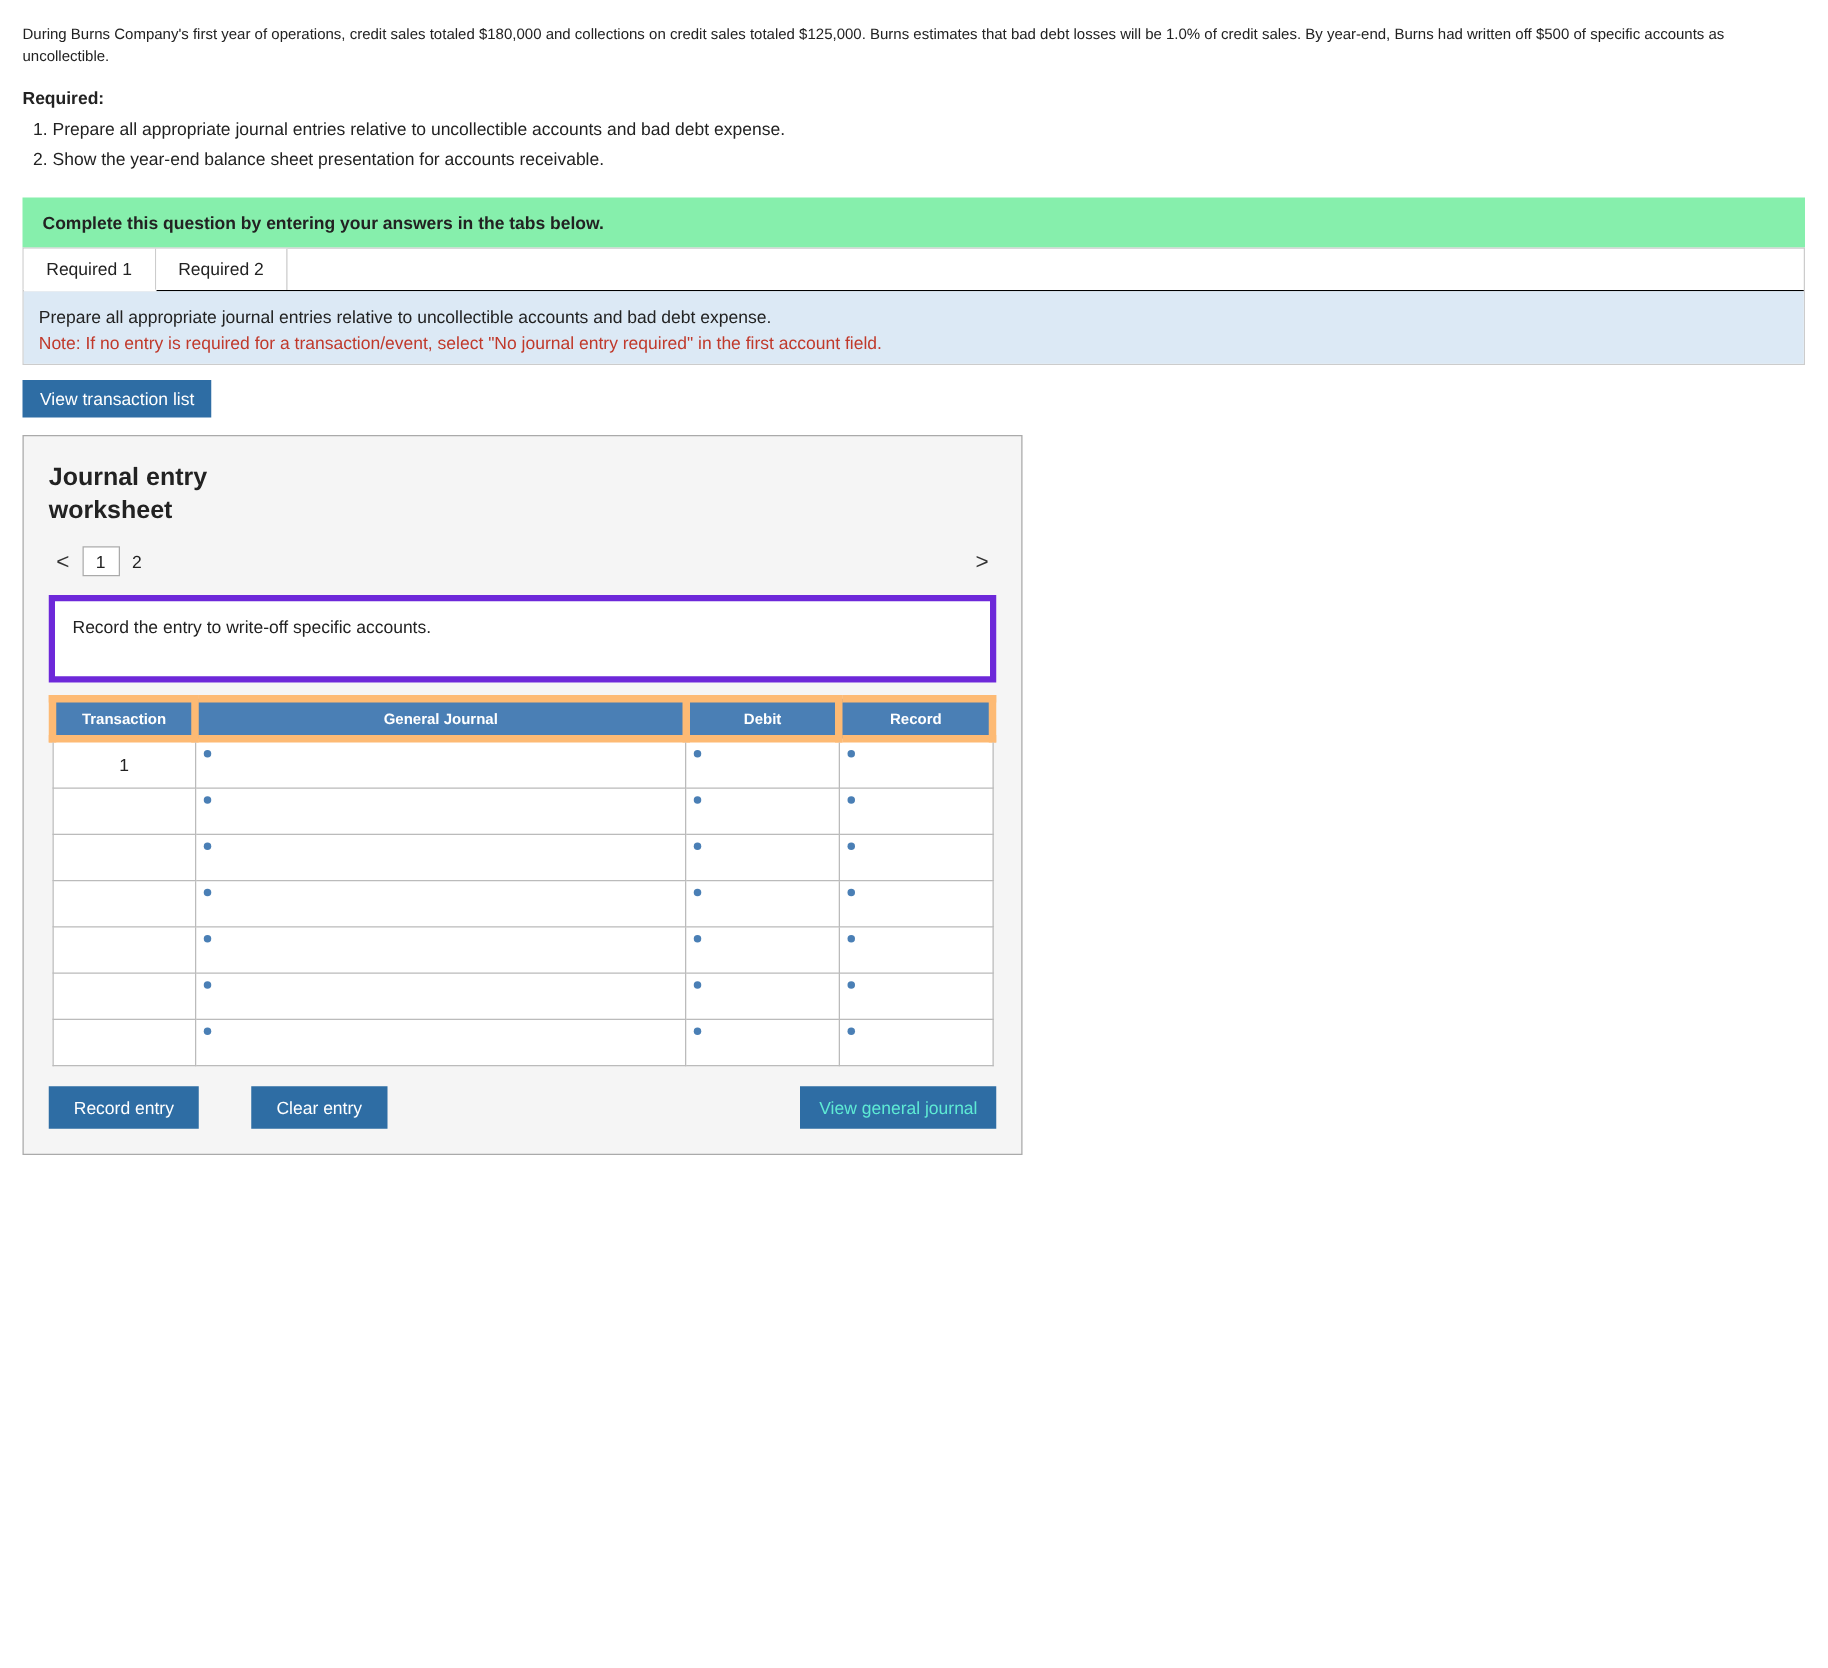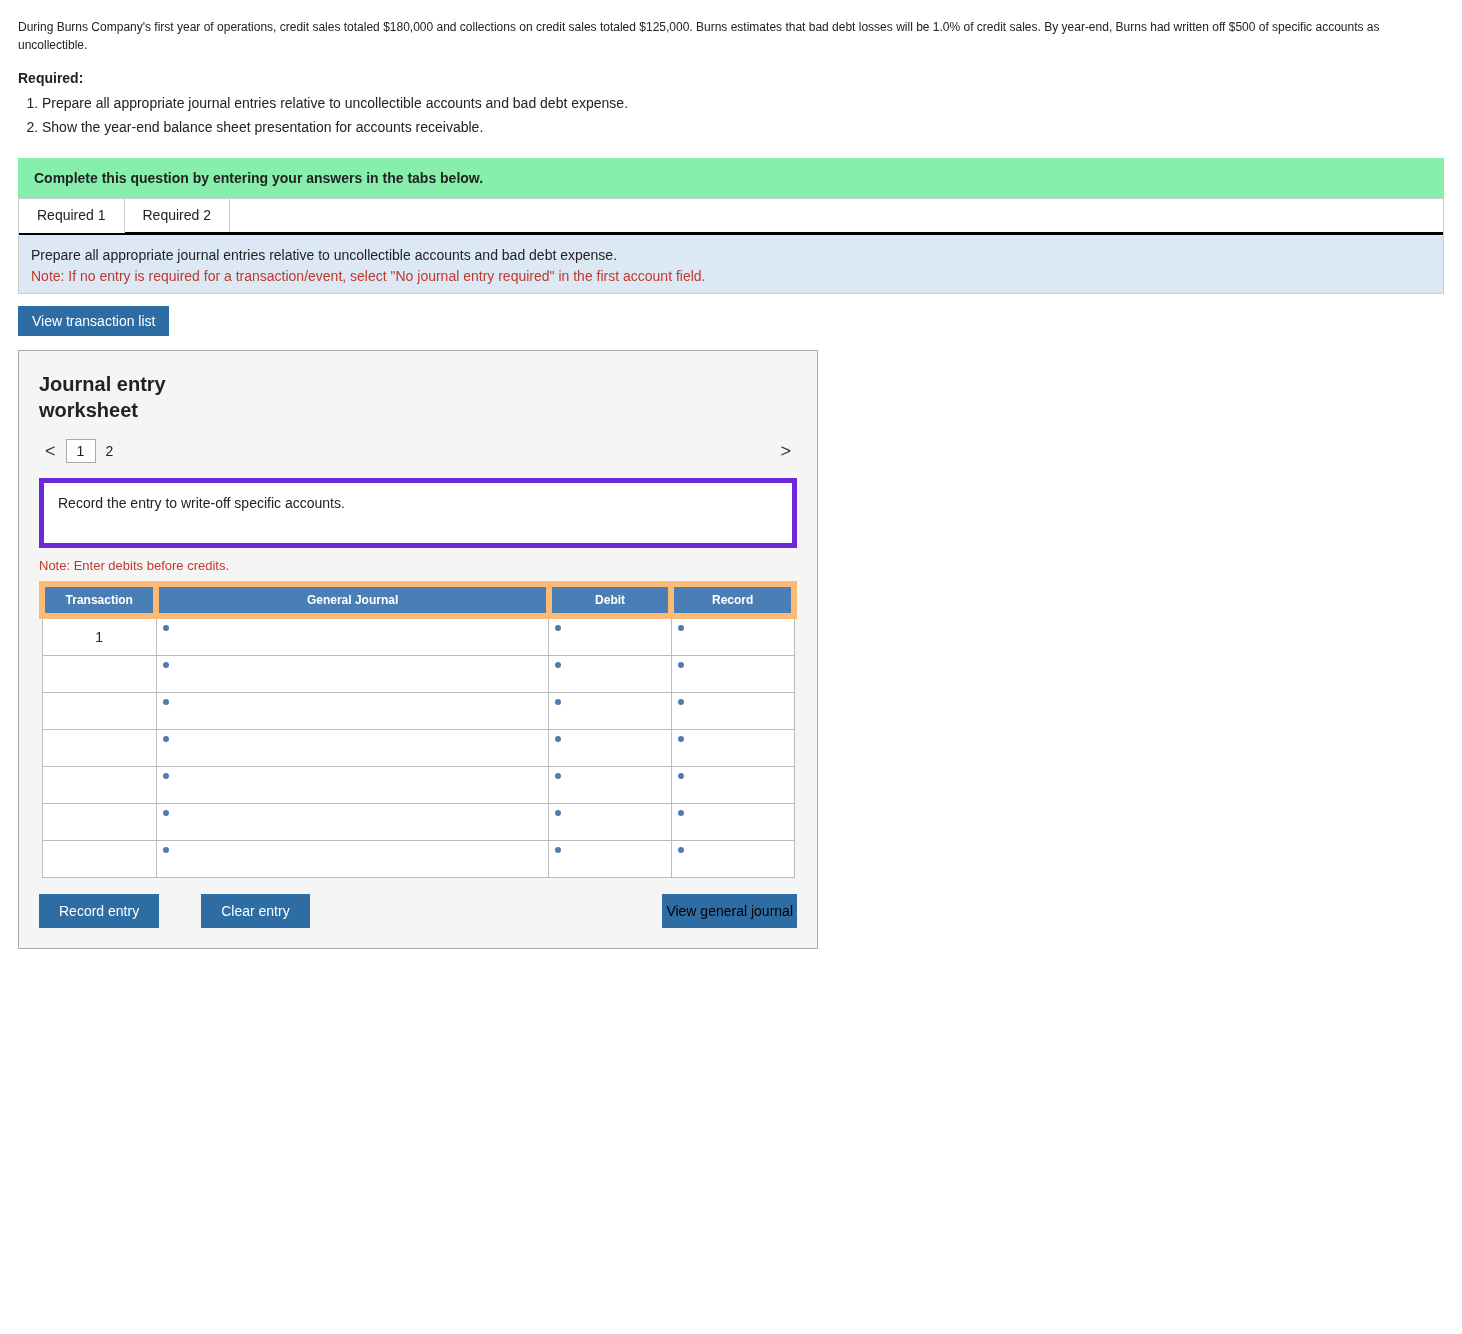--- a/index.html
+++ b/index.html
@@ -31,21 +31,21 @@
       font-weight: bold;
       font-size: 14px;
       margin-bottom: 0;
     }
     .tabs-wrapper {
       border: 1px solid #ccc;
       margin-bottom: 0;
     }
     .tabs-row {
       display: flex;
-      border-bottom: 3px solid #000000;
+      border-bottom: 1px solid #000000;
     }
     .tab {
       padding: 8px 18px;
       font-size: 14px;
       border-right: 1px solid #ccc;
       cursor: pointer;
       background: #fff;
     }
     .tab.active {
       border-bottom: 2px solid #fff;
@@ -207,23 +207,23 @@
       background: #2e6da4;
       color: #fff;
       border: none;
       padding: 9px 20px;
       font-size: 14px;
       cursor: pointer;
       margin-left: 26px;
     }
     .btn-view-journal {
       background: #2e6da4;
-      color: #000000;
-      border: none;
-      padding: 9px 4px;
+      color: #5eead4;
+      border: none;
+      padding: 9px 15px;
       font-size: 14px;
       cursor: pointer;
       margin-left: auto;
     }
   </style>
 </head>
 <body>
 
 
 
@@ -260,21 +260,20 @@
 
   <div class="pagination-row">
     <span class="page-arrow">&lt;</span>
     <span class="page-num">1</span>
     <span class="page-num-2">2</span>
     <span class="page-arrow right-arrow">&gt;</span>
   </div>
 
   <div class="entry-description-box">Record the entry to write-off specific accounts.</div>
 
-  <div class="note-debits">Note: Enter debits before credits.</div>
 
   <table class="journal-table">
     <thead>
       <tr>
         <th class="th-transaction">Transaction</th>
         <th class="th-journal">General Journal</th>
         <th>Debit</th>
         <th>Record</th>
       </tr>
     </thead>

